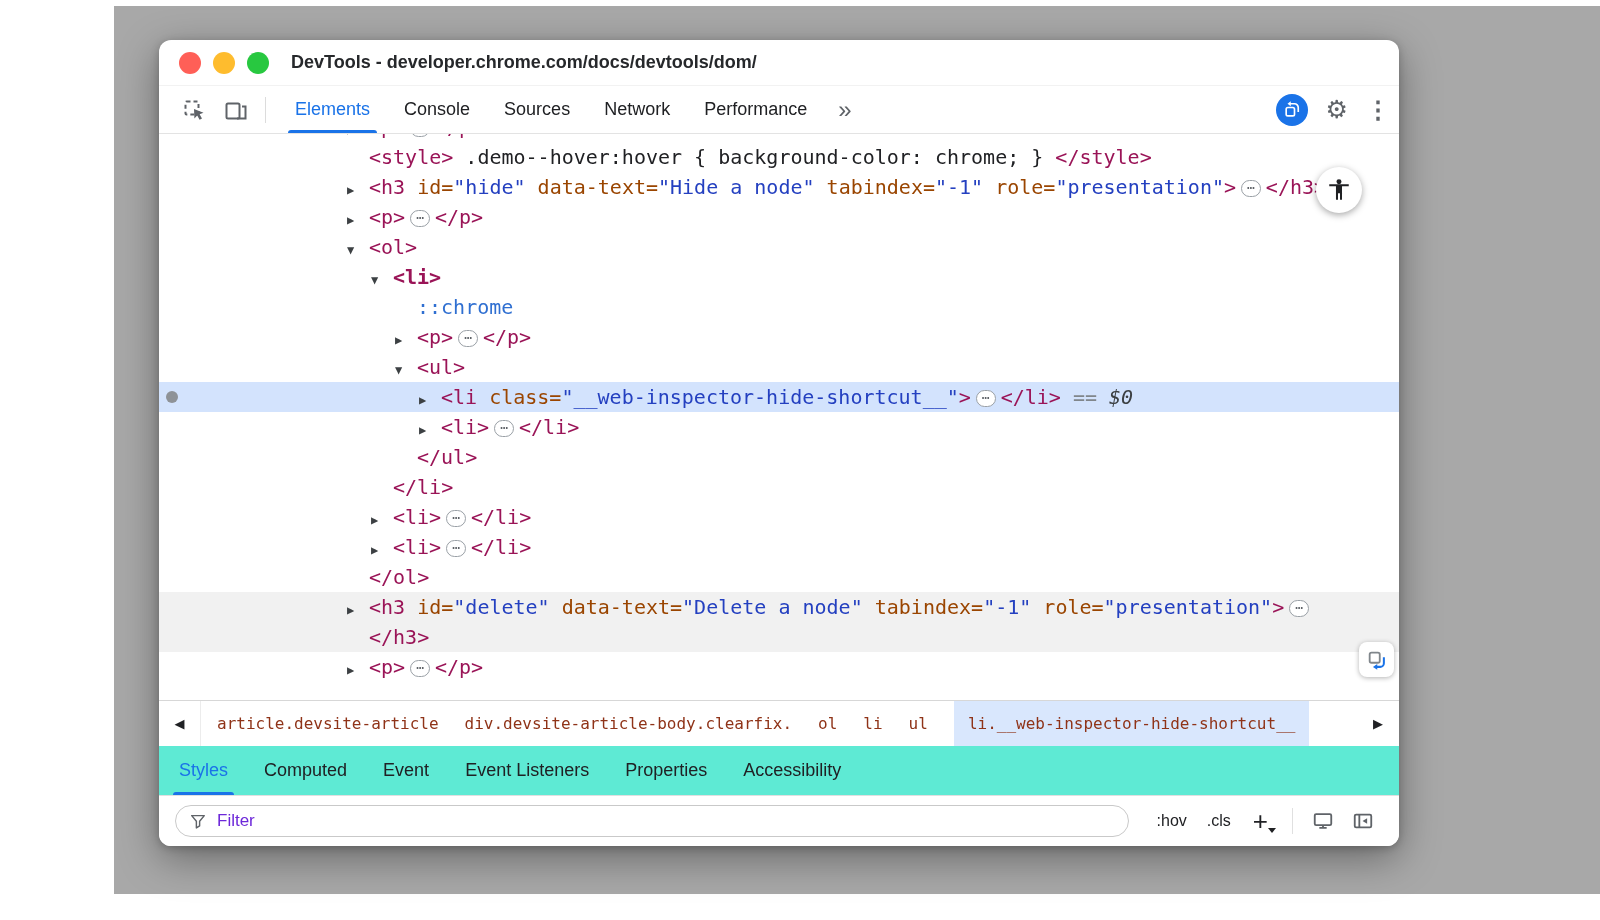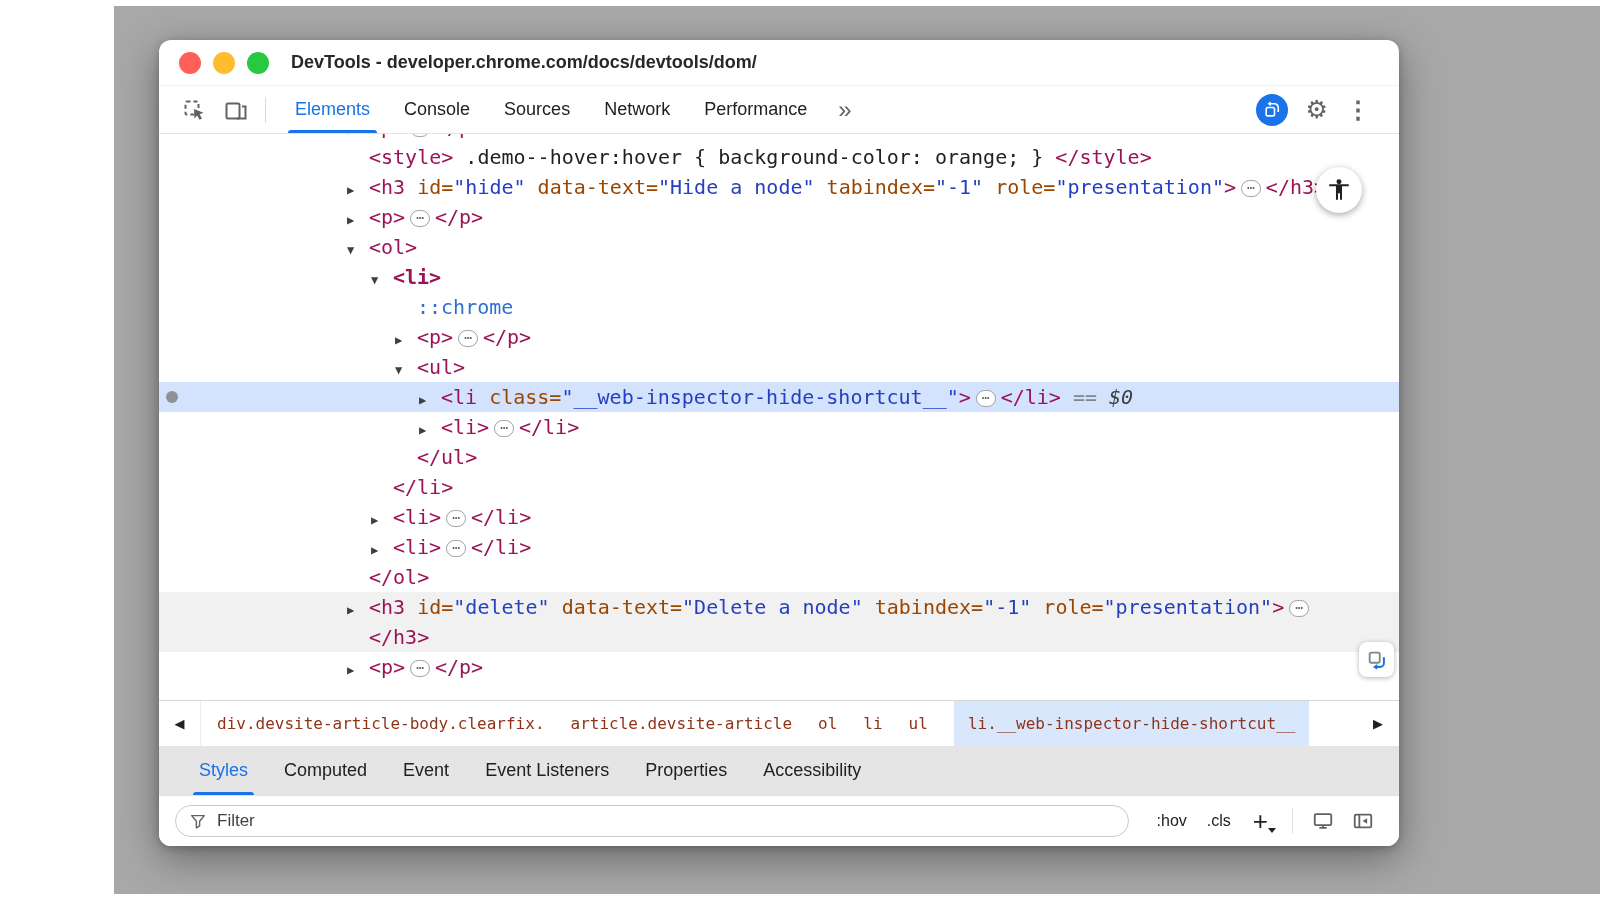--- a/index.html
+++ b/index.html
@@ -19,21 +19,21 @@
     display: flex; flex-direction: column;
   }
   
   .titlebar { flex: 0 0 46px; display: flex; align-items: center; padding-left: 20px; border-bottom: 1px solid #f2f2f2; }
   .light { width: 22px; height: 22px; border-radius: 50%; margin-right: 12px; border: none; padding: 0; display: inline-block; cursor: pointer; }
   .light.red { background: var(--c-traffic-red); }
   .light.yellow { background: var(--c-traffic-yellow); }
   .light.green { background: var(--c-traffic-green); }
   .title { font-size: 18px; font-weight: bold; color: #26282b; margin-left: 10px; }
   
-  .toolbar { flex: 0 0 48px; display: flex; align-items: center; border-bottom: 1px solid #e3e3e3; padding: 0 20px 0 14px; }
+  .toolbar { flex: 0 0 48px; display: flex; align-items: center; border-bottom: 1px solid #e3e3e3; padding: 0 0 0 14px; }
   .icon-btn { background: none; border: none; padding: 0; margin: 0 9px; display: flex; align-items: center; justify-content: center; cursor: pointer; }
   .vsep { width: 1px; height: 26px; background: #dcdcdc; margin: 0 8px; }
   .tabs { display: flex; height: 100%; margin-left: 4px; }
   .tab { position: relative; display: flex; align-items: center; padding: 0 17px; font-size: 18px; color: #202124; cursor: pointer; white-space: nowrap; }
   .tab.active { color: var(--c-accent); }
   .tab.active::after { content: ""; position: absolute; left: 10px; right: 10px; bottom: 0; height: 3px; border-radius: 3px 3px 0 0; background: var(--c-accent); }
   .more-tabs { font-size: 24px; color: #5f6368; margin-left: 8px; background: none; border: none; cursor: pointer; line-height: 1; }
   .tb-spacer { flex: 1; }
   .blue-circle { width: 32px; height: 32px; border-radius: 50%; background: var(--c-accent); }
   .gear { font-size: 25px; color: #5f6368; line-height: 1; }
@@ -76,31 +76,31 @@
     flex: 0 0 46px; border-top: 1px solid #d7d7d7; display: flex; align-items: stretch;
     font-family: "DejaVu Sans Mono", "Liberation Mono", monospace; font-size: 16px; overflow: hidden; background: #fff;
   }
   .crumb-nav { flex: 0 0 42px; display: flex; align-items: center; justify-content: center; background: #fff; border: none; font-size: 13px; color: #202124; padding: 0; cursor: pointer; }
   .crumb-nav.left { border-right: 1px solid #ececec; }
   .crumbs { display: flex; align-items: stretch; padding-left: 16px; overflow: hidden; }
   .crumb { display: flex; align-items: center; margin-right: 26px; color: var(--c-crumb-text); white-space: pre; cursor: pointer; }
   .crumb.selected { background: var(--c-crumb-selected-bg); padding: 8px 14px; margin-right: 0; }
   .crumb-spacer { flex: 1; }
   
-  .panel-tabs { flex: 0 0 50px; display: flex; align-items: stretch; padding-left: 22px; border-bottom: 1px solid #e0e0e0; background: #e5e5e5; }
+  .panel-tabs { flex: 0 0 50px; display: flex; align-items: stretch; padding-left: 2px; border-bottom: 1px solid #e0e0e0; background: #5eead4; }
   .ptab { position: relative; display: flex; align-items: center; padding: 0 18px; font-size: 18px; color: #202124; cursor: pointer; white-space: nowrap; }
   .ptab.active { color: var(--c-accent); }
   .ptab.active::after { content: ""; position: absolute; left: 12px; right: 12px; bottom: 0; height: 3px; border-radius: 3px 3px 0 0; background: var(--c-accent); }
   
   .filterbar { flex: 1 1 auto; display: flex; align-items: center; padding: 0 16px; background: #fff; }
   .filter-input {
     flex: 1; height: 32px; border: 1px solid #c9c9c9; border-radius: 16px; background: #fff;
     display: flex; align-items: center; gap: 10px; padding: 0 13px; margin-right: 18px; cursor: text;
   }
-  .filter-placeholder { color: #404040; font-size: 17px; text-align: center; }
+  .filter-placeholder { color: #6d28d9; font-size: 17px; text-align: center; }
   .sbtn { background: none; border: none; font-size: 16px; color: #202124; margin: 0 10px; padding: 0; cursor: pointer; font-family: "Liberation Sans", sans-serif; }
   .plus { font-size: 26px; color: #202124; position: relative; margin: 0 14px 0 12px; line-height: 1; }
   .plus-caret { position: absolute; right: -8px; bottom: 1px; width: 0; height: 0; border-left: 4px solid transparent; border-right: 4px solid transparent; border-top: 5px solid #202124; }
   .fb-sep { width: 1px; height: 26px; background: #e0e0e0; margin: 0 10px; }
 </style>
 </head>
 <body>
 
 <div class="backdrop">
   <div class="window">
@@ -142,21 +142,21 @@
           <path d="M10.5 1.4 L6.6 4.5 L10.5 7.6 Z" fill="#fff"></path>
         </svg>
       </button>
       <button class="icon-btn gear">⚙</button>
       <button class="icon-btn kebab">⋮</button>
     </div>
 
     <div class="tree">
       <div id="tree-rows">
           <div class="row clip-top" style="padding-left: 188px;"><span class="arrow">▶</span><span class="tk tk-tag">&lt;p&gt;</span><span class="badge">⋯</span><span class="tk tk-tag">&lt;/p&gt;</span></div>
-          <div class="row" style="padding-left: 188px;"><span class="arrow"></span><span class="tk tk-tag">&lt;style&gt;</span><span class="tk tk-css"> .demo--hover:hover { background-color: orange; } </span><span class="tk tk-tag">&lt;/style&gt;</span></div>
+          <div class="row" style="padding-left: 188px;"><span class="arrow"></span><span class="tk tk-tag">&lt;style&gt;</span><span class="tk tk-css"> .demo--hover:hover { background-color: chrome; } </span><span class="tk tk-tag">&lt;/style&gt;</span></div>
           <div class="row" style="padding-left: 188px;"><span class="arrow">▶</span><span class="tk tk-tag">&lt;h3</span><span class="tk tk-attr"> id=</span><span class="tk tk-val">"hide"</span><span class="tk tk-attr"> data-text=</span><span class="tk tk-val">"Hide a node"</span><span class="tk tk-attr"> tabindex=</span><span class="tk tk-val">"-1"</span><span class="tk tk-attr"> role=</span><span class="tk tk-val">"presentation"</span><span class="tk tk-tag">&gt;</span><span class="badge">⋯</span><span class="tk tk-tag">&lt;/h3&gt;</span></div>
           <div class="row" style="padding-left: 188px;"><span class="arrow">▶</span><span class="tk tk-tag">&lt;p&gt;</span><span class="badge">⋯</span><span class="tk tk-tag">&lt;/p&gt;</span></div>
           <div class="row" style="padding-left: 188px;"><span class="arrow">▼</span><span class="tk tk-tag">&lt;ol&gt;</span></div>
           <div class="row" style="padding-left: 212px; font-weight: bold;"><span class="arrow">▼</span><span class="tk tk-tag">&lt;li&gt;</span></div>
           <div class="row" style="padding-left: 236px;"><span class="arrow"></span><span class="tk tk-marker">::chrome</span></div>
           <div class="row" style="padding-left: 236px;"><span class="arrow">▶</span><span class="tk tk-tag">&lt;p&gt;</span><span class="badge">⋯</span><span class="tk tk-tag">&lt;/p&gt;</span></div>
           <div class="row" style="padding-left: 236px;"><span class="arrow">▼</span><span class="tk tk-tag">&lt;ul&gt;</span></div>
           <div class="row selected" style="padding-left: 260px;"><span class="row-dot"></span><span class="arrow">▶</span><span class="tk tk-tag">&lt;li</span><span class="tk tk-attr"> class=</span><span class="tk tk-val">"__web-inspector-hide-shortcut__"</span><span class="tk tk-tag">&gt;</span><span class="badge">⋯</span><span class="tk tk-tag">&lt;/li&gt;</span><span class="tk tk-eq"> == </span><span class="tk tk-var">$0</span></div>
           <div class="row" style="padding-left: 260px;"><span class="arrow">▶</span><span class="tk tk-tag">&lt;li&gt;</span><span class="badge">⋯</span><span class="tk tk-tag">&lt;/li&gt;</span></div>
           <div class="row" style="padding-left: 236px;"><span class="arrow"></span><span class="tk tk-tag">&lt;/ul&gt;</span></div>
@@ -179,22 +179,22 @@
           <rect x="4" y="4" width="11" height="11" rx="2" fill="none" stroke="#80868b" stroke-width="2"></rect>
           <path d="M19.5 9 v6.5 a4 4 0 0 1 -4 4 H10" fill="none" stroke="#1a73e8" stroke-width="2.2"></path>
           <path d="M12.3 16.3 L12.3 22.7 L7.6 19.5 Z" fill="#1a73e8"></path>
         </svg>
       </button>
     </div>
 
     <div class="crumbbar">
       <button class="crumb-nav left">◀</button>
       <div class="crumbs">
+          <div class="crumb">article.devsite-article</div>
           <div class="crumb">div.devsite-article-body.clearfix.</div>
-          <div class="crumb">article.devsite-article</div>
           <div class="crumb">ol</div>
           <div class="crumb">li</div>
           <div class="crumb">ul</div>
           <div class="crumb selected">li.__web-inspector-hide-shortcut__</div>
         </div>
       <div class="crumb-spacer"></div>
       <button class="crumb-nav">▶</button>
     </div>
 
     <div class="panel-tabs">

